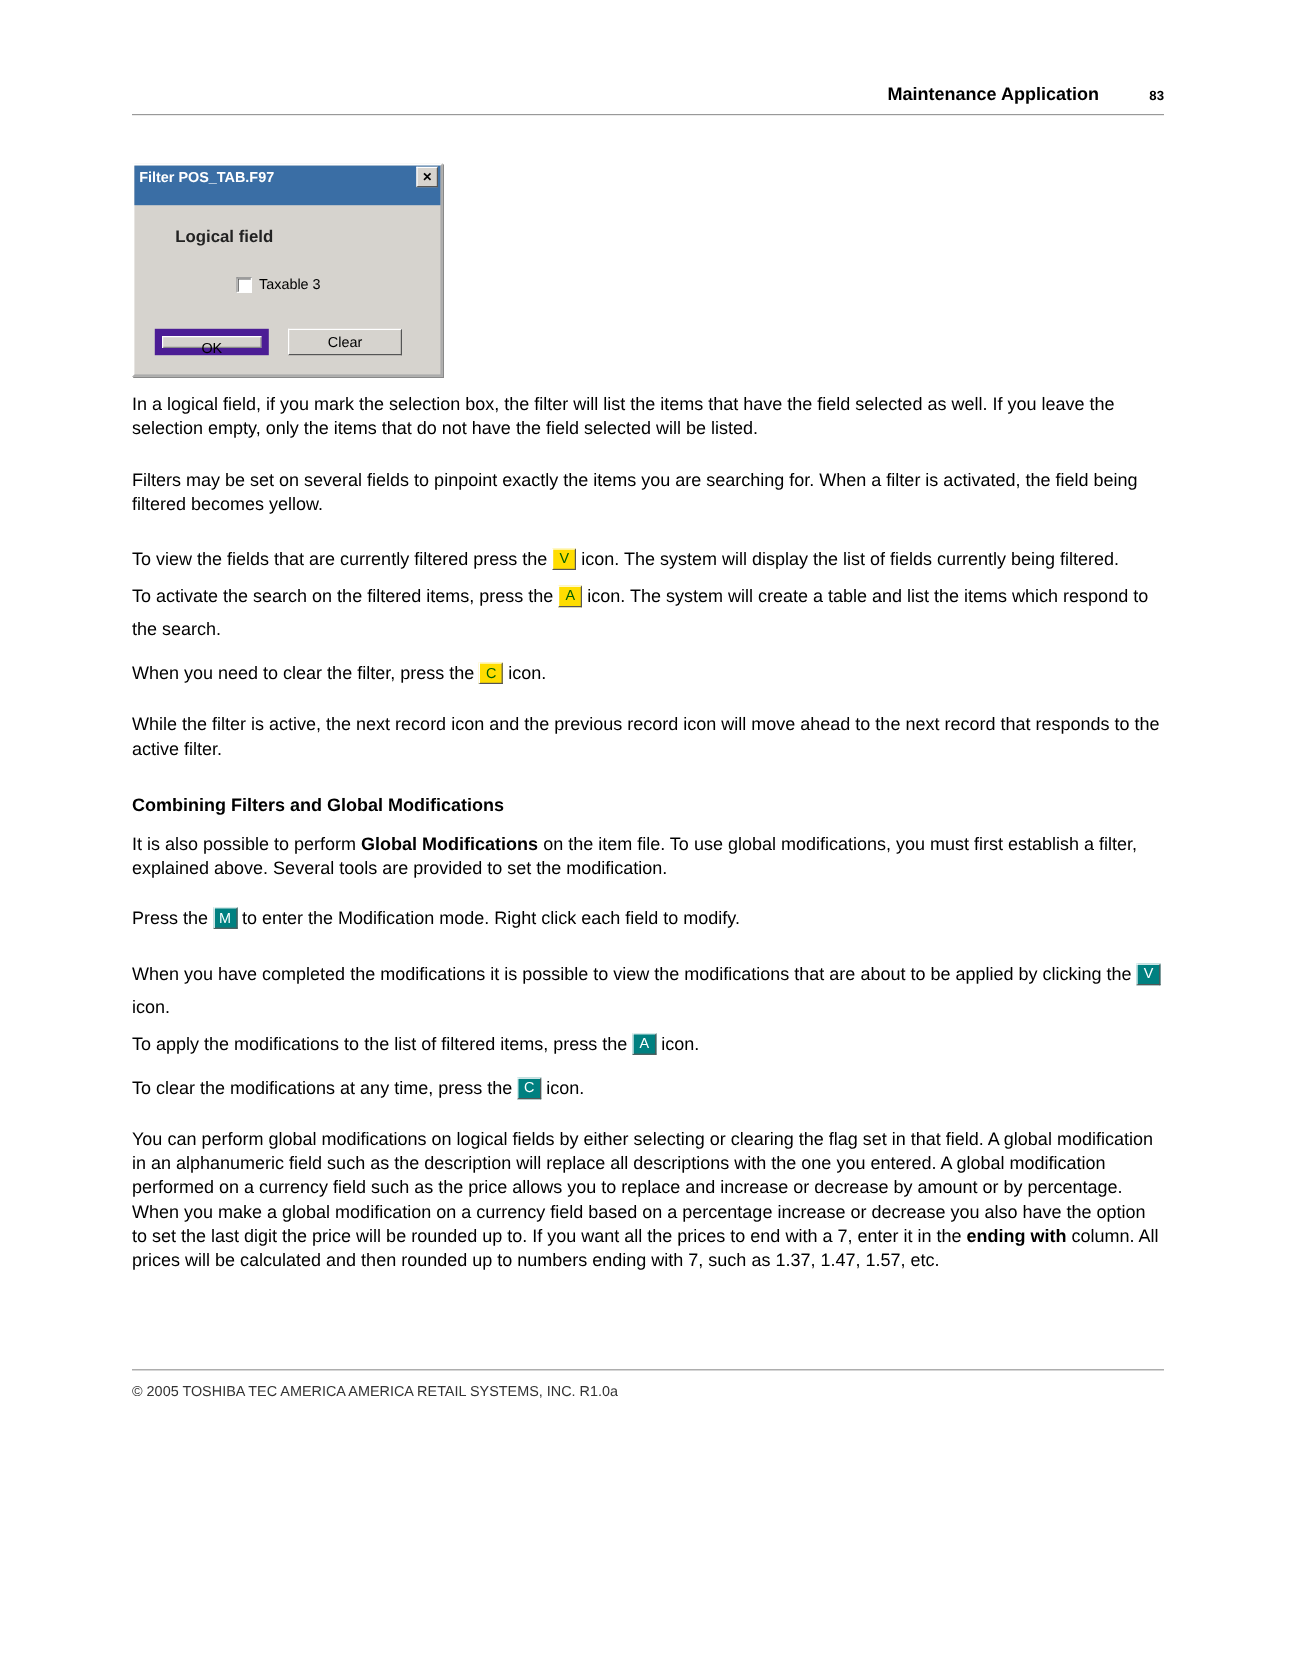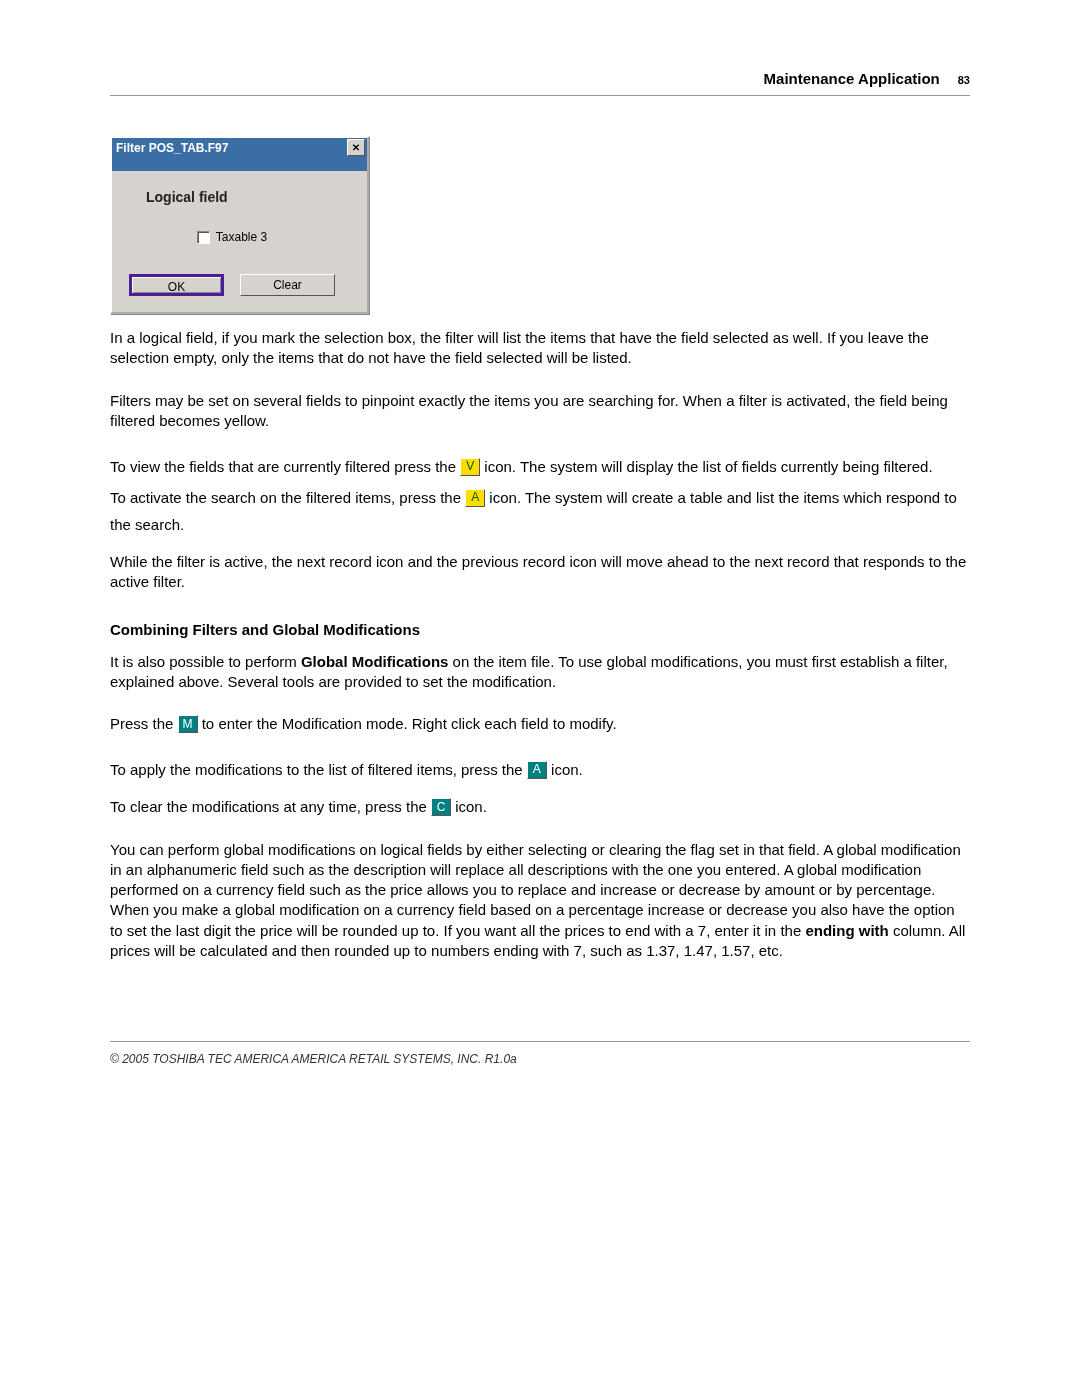--- a/index.html
+++ b/index.html
@@ -12,21 +12,21 @@
     width: 1080px;
   }
   .page {
     padding: 70px 110px 50px 110px;
     box-sizing: border-box;
   }
   .header {
     display: flex;
     justify-content: flex-end;
     align-items: baseline;
-    gap: 18px;
+    gap: 42px;
     padding-bottom: 8px;
     border-bottom: 1px solid #999;
     margin-bottom: 40px;
   }
   .header-title {
     font-weight: bold;
     font-size: 15px;
   }
   .header-page {
     font-weight: bold;
@@ -109,21 +109,21 @@
     border-left: 1px solid #fff;
     border-right: 1px solid #555;
     border-bottom: 1px solid #555;
     font-family: "MS Sans Serif", Tahoma, Arial, sans-serif;
     font-size: 12px;
     text-align: center;
     line-height: 20px;
     box-sizing: border-box;
   }
   .win-btn.default {
-    border: 3px solid #4c1d95;
+    border: 6px solid #4c1d95;
     box-shadow: inset 1px 1px 0 #fff, inset -1px -1px 0 #888;
     line-height: 20px;
   }
   .caption {
     font-style: italic;
     font-size: 15px;
     margin: 6px 0 18px 0;
   }
   .para {
     margin: 14px 0 22px 0;
@@ -153,21 +153,20 @@
     position: relative;
     top: -1px;
     box-sizing: border-box;
   }
   .icon-yellow { background: #ffdd00; color: #006000; }
   .icon-teal   { background: #008080; color: #fff; }
   .footer {
     border-top: 1px solid #999;
     margin-top: 80px;
     padding-top: 10px;
-    font-style: italic;
     font-size: 12px;
     color: #333;
   }
   b { font-weight: bold; }
 </style>
 </head>
 <body>
 
 <div class="page">
 
@@ -204,37 +203,47 @@
     <span class="icon-btn icon-yellow">V</span>
     <span> icon. The system will display the list of fields currently being filtered.</span>
   </p>
 
   <p class="para-tight">
     <span> To activate the search on the filtered items, press the </span>
     <span class="icon-btn icon-yellow">A</span>
     <span> icon. The system will create a table and list the items which respond to the search.</span>
   </p>
 
+  <p class="para">
+    <span> When you need to clear the filter, press the </span>
+    <span class="icon-btn icon-yellow">C</span>
+    <span> icon.</span>
+  </p>
 
   <p class="para"> While the filter is active, the next record icon and the previous record icon will move ahead to the next record that responds to the active filter.</p>
 
   <div class="section-heading">Combining Filters and Global Modifications</div>
 
   <p class="para">
     <span> It is also possible to perform </span>
     <b>Global Modifications</b>
     <span>   on the item file. To use global modifications, you must first establish a filter, explained above. Several tools are provided to set the modification.</span>
   </p>
 
   <p class="para">
     <span> Press the </span>
     <span class="icon-btn icon-teal">M</span>
     <span> to enter the Modification mode. Right click each field to modify.</span>
   </p>
 
+  <p class="para-tight">
+    <span> When you have completed the modifications it is possible to view the modifications that are about to be applied by clicking the </span>
+    <span class="icon-btn icon-teal">V</span>
+    <span> icon.</span>
+  </p>
 
   <p class="para-tight">
     <span> To apply the modifications to the list of filtered items, press the </span>
     <span class="icon-btn icon-teal">A</span>
     <span> icon.</span>
   </p>
 
   <p class="para">
     <span> To clear the modifications at any time, press the </span>
     <span class="icon-btn icon-teal">C</span>

